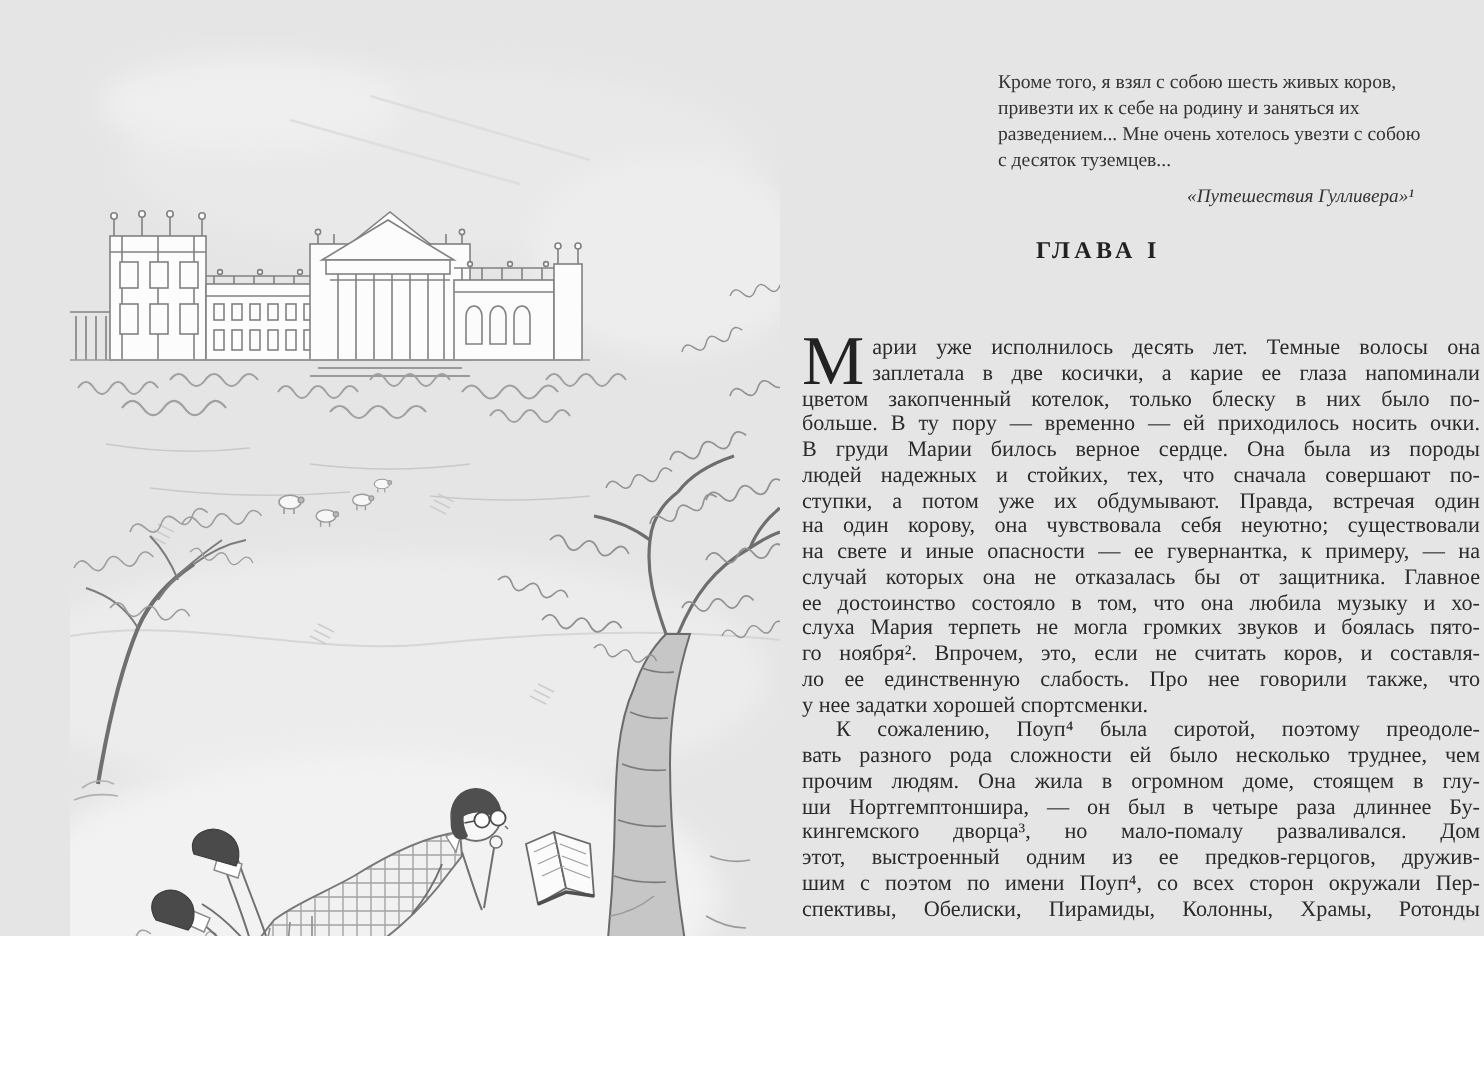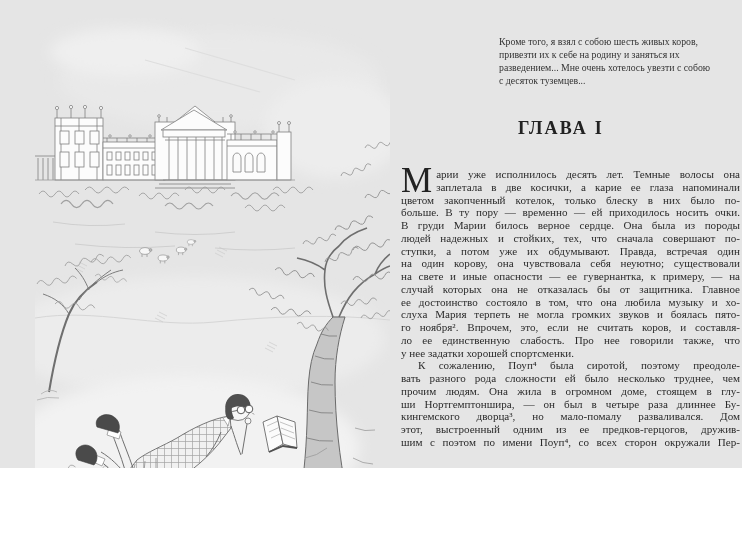--- a/index.html
+++ b/index.html
@@ -6,21 +6,21 @@
   .spread{position:relative;width:742px;height:468px;background:#e5e5e5;overflow:hidden;
           font-family:"Liberation Serif","DejaVu Serif",serif;color:#2b2b2b;}
   .page-left{position:absolute;left:0;top:0;width:400px;height:540px;}
   .page-left svg{position:absolute;left:35px;top:18px;}
   .page-right{position:absolute;left:401px;top:0;width:339px;height:540px;}
 
   .epigraph{position:absolute;left:98px;top:36px;width:208px;}
   .epi-line{font-size:9.8px;line-height:12.9px;white-space:nowrap;color:#333;}
   .epi-attr{margin-top:5px;font-size:9.6px;font-style:italic;text-align:right;color:#333;}
 
-  .chapter{position:absolute;left:117px;top:118px;margin:0;font-size:18px;font-weight:bold;
+  .chapter{position:absolute;left:117px;top:118px;margin:0;font-size:12px;font-weight:bold;
            letter-spacing:2.2px;color:#222;}
 
   .body-text{position:absolute;left:0;top:168px;width:339px;}
   .tline{font-size:11.1px;line-height:12.75px;height:12.75px;overflow:visible;
          text-align:justify;text-align-last:justify;text-justify:inter-word;}
   .para1 .dropcap{float:left;font-size:35px;line-height:25.5px;height:25.5px;margin:0 4px 0 0;color:#222;}
   .para1 .plines .tline:last-child{text-align-last:left;}
   .para2 .tline:first-child{text-indent:17px;}
 
   .folio{position:absolute;left:0;top:480px;width:339px;box-sizing:border-box;
@@ -240,20 +240,21 @@
 
   <div class="page page-right">
 
     <div class="epigraph">
       <div class="epi-lines">
           <div class="epi-line">Кроме того, я взял с собою шесть живых коров,</div>
           <div class="epi-line">привезти их к себе на родину и заняться их</div>
           <div class="epi-line">разведением... Мне очень хотелось увезти с собою</div>
           <div class="epi-line">с десяток туземцев...</div>
         </div>
+      <div class="epi-attr">«Путешествия Гулливера»¹</div>
     </div>
 
     <h1 class="chapter">ГЛАВА I</h1>
 
     <div class="body-text">
       <div class="para para1">
         <span class="dropcap">М</span>
         <div class="plines">
             <div class="tline">арии уже исполнилось десять лет. Темные волосы она</div>
             <div class="tline">заплетала в две косички, а карие ее глаза напоминали</div>
@@ -273,18 +274,19 @@
           </div>
       </div>
       <div class="para para2">
           <div class="tline">К сожалению, Поуп⁴ была сиротой, поэтому преодоле-</div>
           <div class="tline">вать разного рода сложности ей было несколько труднее, чем</div>
           <div class="tline">прочим людям. Она жила в огромном доме, стоящем в глу-</div>
           <div class="tline">ши Нортгемптоншира, — он был в четыре раза длиннее Бу-</div>
           <div class="tline">кингемского дворца³, но мало-помалу разваливался. Дом</div>
           <div class="tline">этот, выстроенный одним из ее предков-герцогов, дружив-</div>
           <div class="tline">шим с поэтом по имени Поуп⁴, со всех сторон окружали Пер-</div>
+          <div class="tline">спективы, Обелиски, Пирамиды, Колонны, Храмы, Ротонды</div>
         </div>
     </div>
 
     <div class="folio">9</div>
   </div>
 </div>
 
 </body></html>

